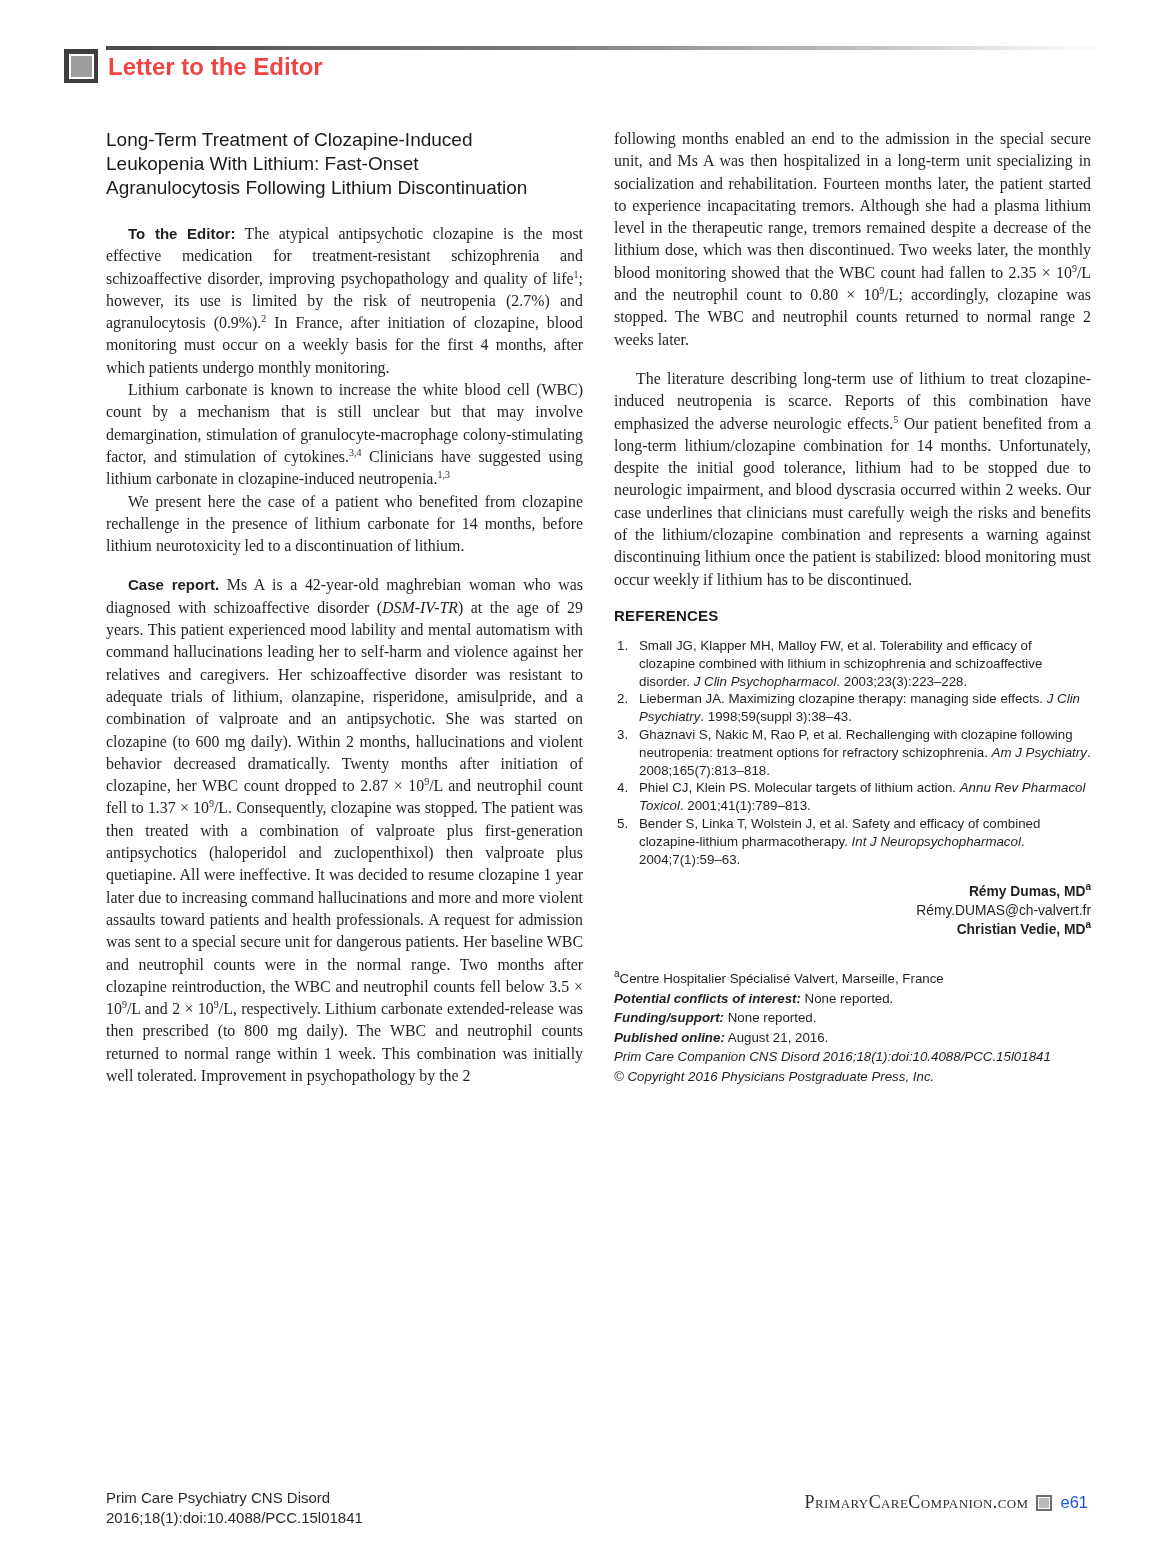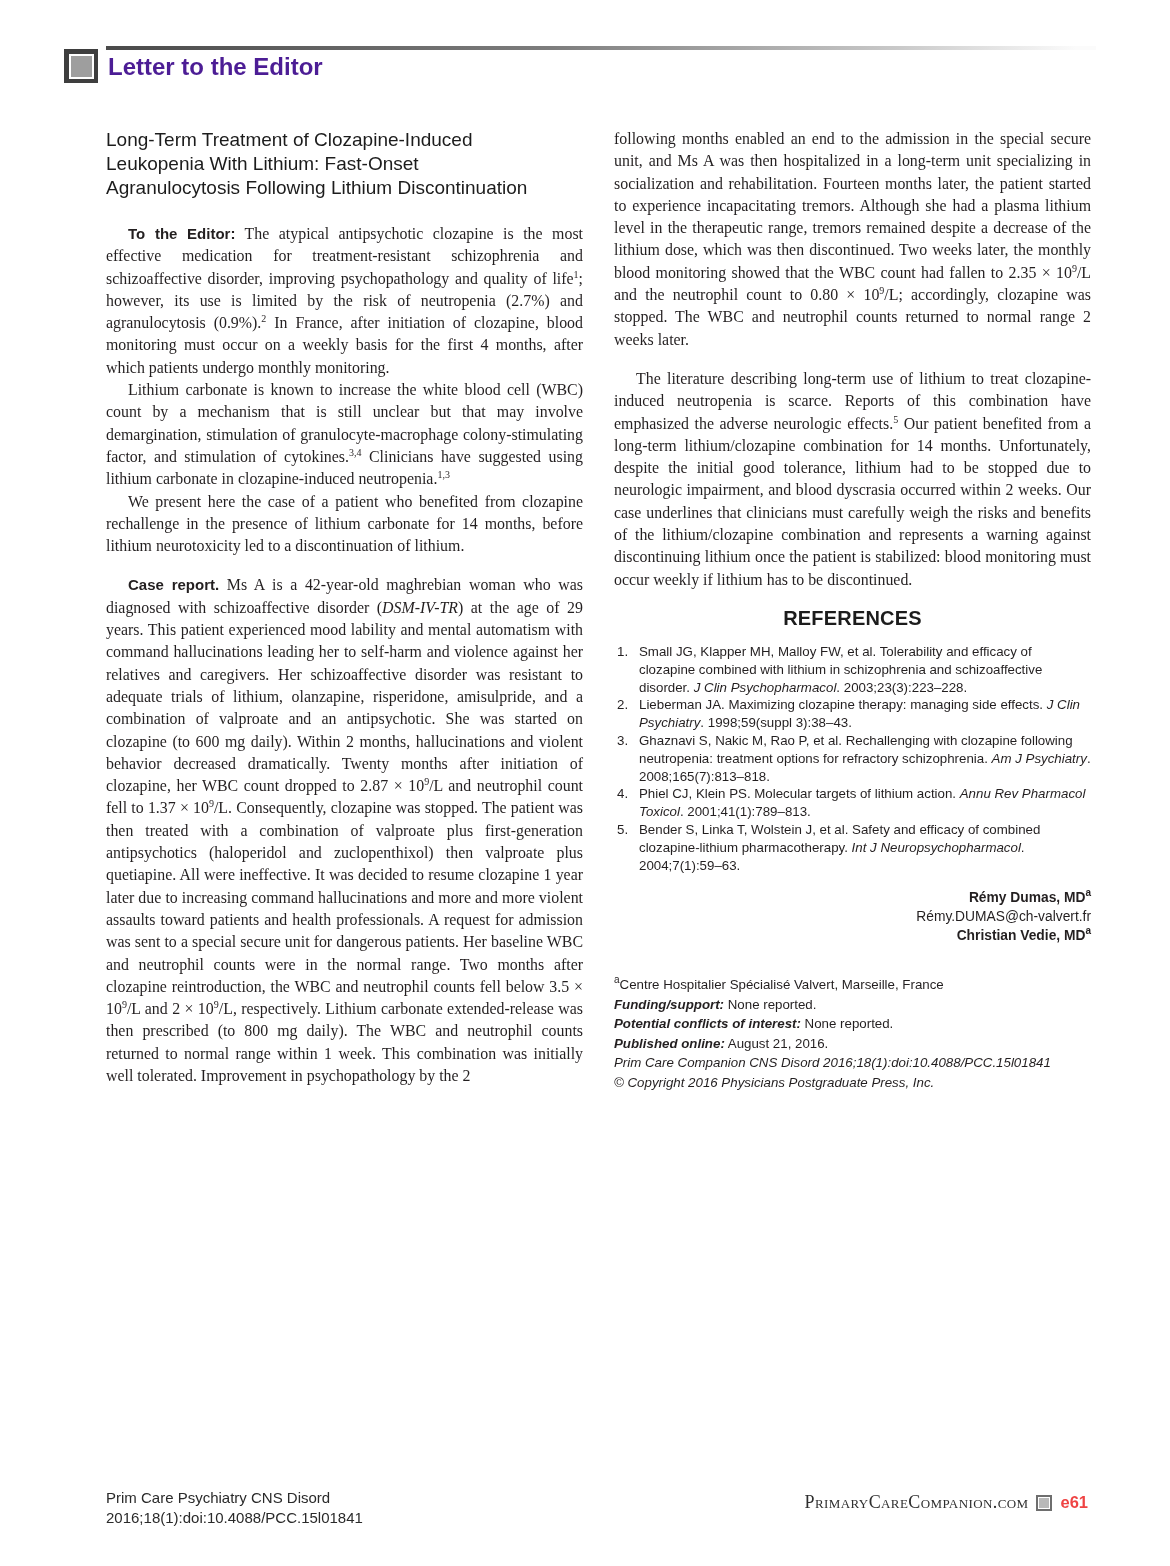--- a/index.html
+++ b/index.html
@@ -6,59 +6,59 @@
   .page{position:relative;width:1170px;height:1566px;background:#ffffff;margin:0 auto;
         font-family:"Liberation Serif",serif;color:#231f20;overflow:hidden;}
 
   
   .section-rule{position:absolute;left:106px;top:46px;width:990px;height:4px;
     background:linear-gradient(to right,#4a4a4a 0%,#7d7d7d 45%,#c9c9c9 80%,#fbfbfb 98%);}
   .section-icon{position:absolute;left:64px;top:49px;width:34px;height:34px;background:#3e3e3e;
     display:flex;align-items:center;justify-content:center;}
   .section-icon .inner{width:21px;height:21px;background:#9e9e9e;border:2px solid #ffffff;}
   .section-title{position:absolute;left:108px;top:53px;
-    font-family:"Liberation Sans",sans-serif;font-weight:bold;font-size:24px;color:#4c1d95;}
+    font-family:"Liberation Sans",sans-serif;font-weight:bold;font-size:24px;color:#ef4444;}
 
   
   .col-left{position:absolute;left:106px;top:128px;width:477px;}
   .col-right{position:absolute;left:614px;top:128px;width:477px;}
 
   .article-title{margin:0 0 23px 0;font-family:"Liberation Sans",sans-serif;
     font-weight:normal;font-size:19px;line-height:24px;color:#1c1c1c;}
   .article-title div{white-space:nowrap;}
 
   .para{font-size:15.9px;line-height:22.3px;text-align:justify;margin:0;}
   .indent{text-indent:22px;}
   .space-before{margin-top:17px;}
   .lead-in{font-family:"Liberation Sans",sans-serif;font-weight:bold;font-size:15px;margin-top:44px;}
   sup{font-size:10px;line-height:0;vertical-align:baseline;position:relative;top:-6px;}
   b.ital{font-style:italic;}
 
   .refs-heading{margin:16px 0 13px 0;font-family:"Liberation Sans",sans-serif;
-    font-weight:bold;font-size:20px;letter-spacing:0.2px;color:#1c1c1c;text-align:center;}
+    font-weight:bold;font-size:15px;letter-spacing:0.2px;color:#1c1c1c;}
   .ref{position:relative;padding-left:25px;font-family:"Liberation Sans",sans-serif;
     font-size:13.3px;line-height:17.8px;text-align:left;}
   .ref-num{position:absolute;left:3px;}
 
   .authors{margin-top:14px;text-align:right;
     font-family:"Liberation Sans",sans-serif;font-size:13.8px;line-height:19px;}
   .author-line.bold{font-weight:bold;}
 
   .footnotes{margin-top:30px;font-family:"Liberation Sans",sans-serif;
     font-size:13.3px;line-height:19.5px;}
 
   
   .footer-left{position:absolute;left:106px;top:1488px;
     font-family:"Liberation Sans",sans-serif;font-size:15px;line-height:20px;color:#2a2a2a;}
   .footer-right{position:absolute;right:82px;top:1492px;display:flex;align-items:center;gap:8px;}
   .footer-site{font-family:"Liberation Serif",serif;font-variant:small-caps;
     font-size:18px;letter-spacing:0.4px;color:#2f2f2f;}
   .footer-icon{width:12px;height:12px;background:#b9b9b9;border:2px solid #6e6e6e;
     box-shadow:inset 0 0 0 1px #ffffff;}
-  .footer-page{font-family:"Liberation Sans",sans-serif;font-weight:bold;font-size:16.5px;color:#ef4444;}
+  .footer-page{font-family:"Liberation Sans",sans-serif;font-weight:normal;font-size:16.5px;color:#1d4ed8;}
 </style>
 </head>
 <body>
 
 <div class="page">
 
   <div class="section-rule"></div>
   <div class="section-icon">
     <div class="inner"></div>
   </div>
@@ -104,22 +104,22 @@
     </div>
 
     <div class="authors">
       <div class="author-line bold"><span>Rémy Dumas, MD</span><sup>a</sup></div>
       <div class="author-line"><span>Rémy.DUMAS@ch-valvert.fr</span></div>
       <div class="author-line bold"><span>Christian Vedie, MD</span><sup>a</sup></div>
     </div>
 
     <div class="footnotes">
       <div><sup>a</sup><span>Centre Hospitalier Spécialisé Valvert, Marseille, France</span></div>
+      <div><b class="ital">Potential conflicts of interest:</b><span> None reported.</span></div>
       <div><b class="ital">Funding/support:</b><span> None reported.</span></div>
-      <div><b class="ital">Potential conflicts of interest:</b><span> None reported.</span></div>
       <div><b class="ital">Published online:</b><span> August 21, 2016.</span></div>
       <div><i>Prim Care Companion CNS Disord 2016;18(1):doi:10.4088/PCC.15l01841</i></div>
       <div><i>© Copyright 2016 Physicians Postgraduate Press, Inc.</i></div>
     </div>
   </div>
 
   <div class="footer-left">
     <div>Prim Care Psychiatry CNS Disord</div>
     <div>2016;18(1):doi:10.4088/PCC.15l01841</div>
   </div>

